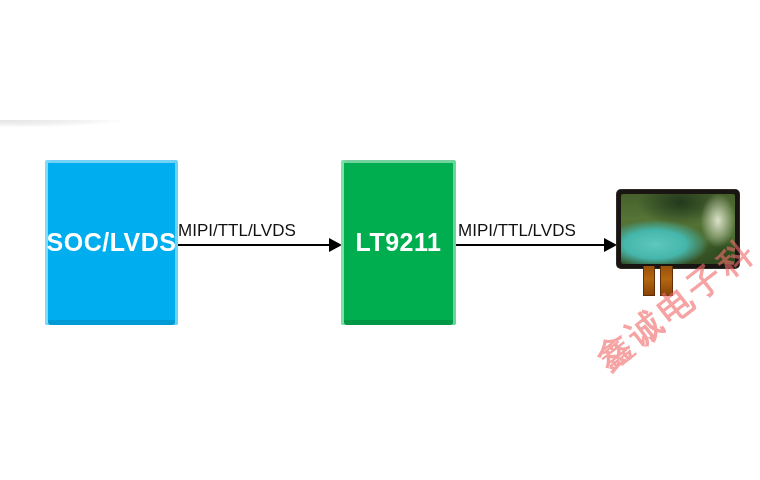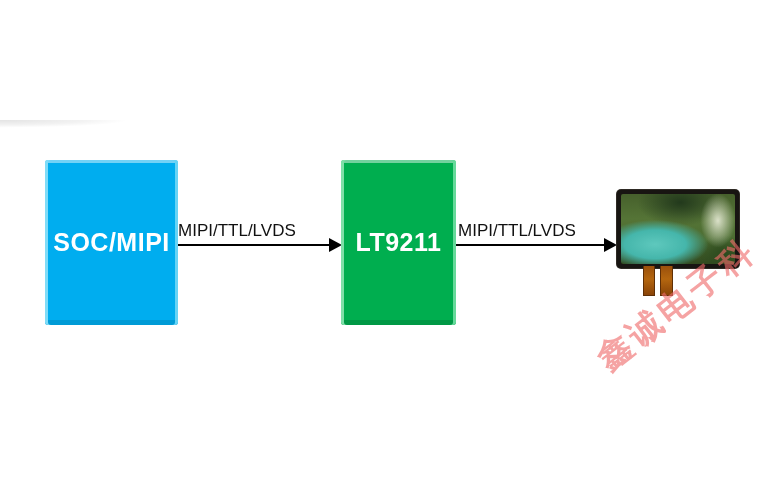--- a/index.html
+++ b/index.html
@@ -133,21 +133,21 @@
   }
 </style>
 </head>
 <body>
 
 <div id="canvas">
 
   <div class="top-shadow"></div>
 
   <div class="node node-soc">
-    <span>SOC/MIPI</span>
+    <span>SOC/LVDS</span>
   </div>
 
   <div class="arrow-line arrow1-line"></div>
   <div class="arrow-head arrow1-head"></div>
   <div class="link-label link-label-1">MIPI/TTL/LVDS</div>
 
   <div class="node node-lt">
     <span>LT9211</span>
   </div>
 

